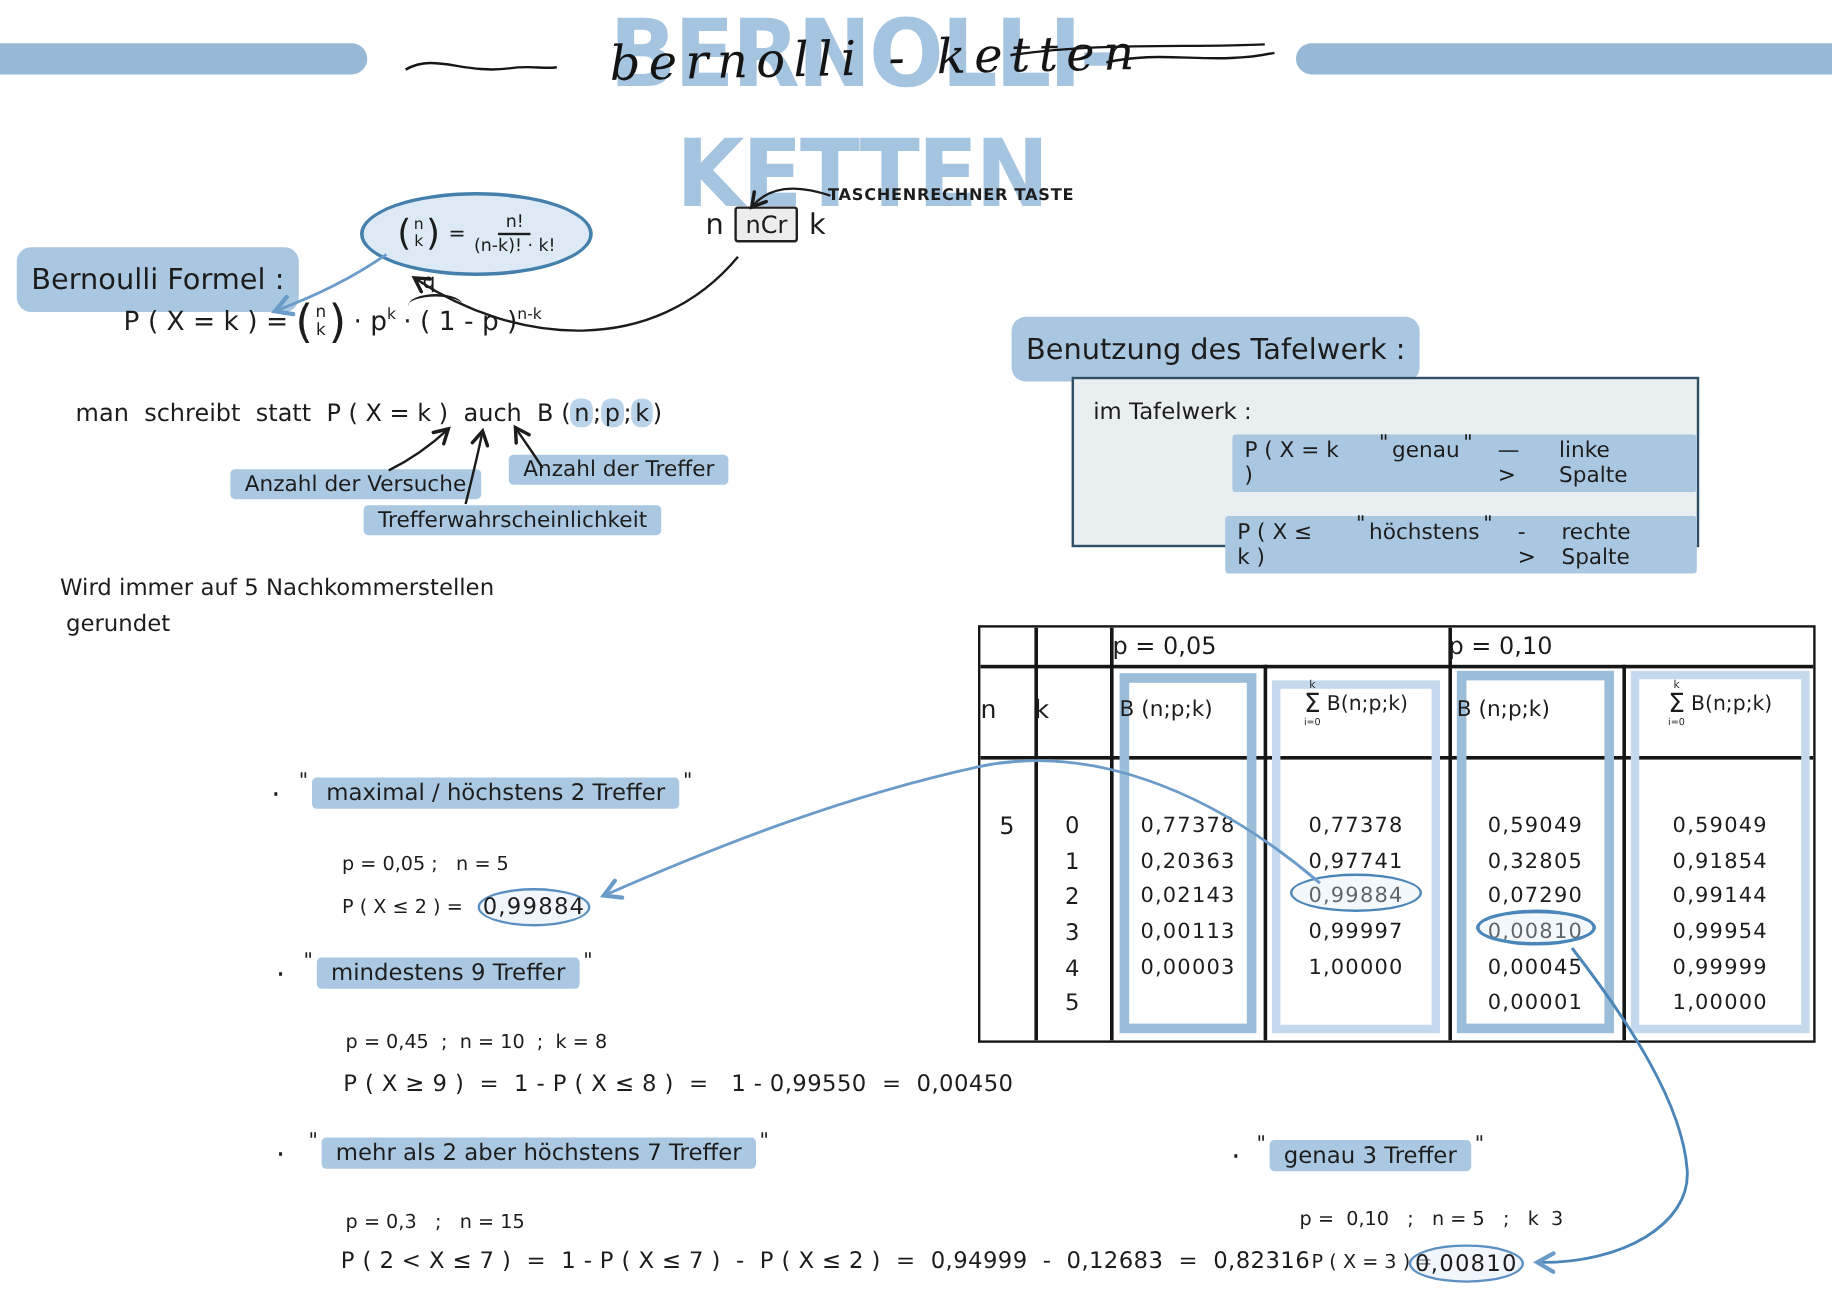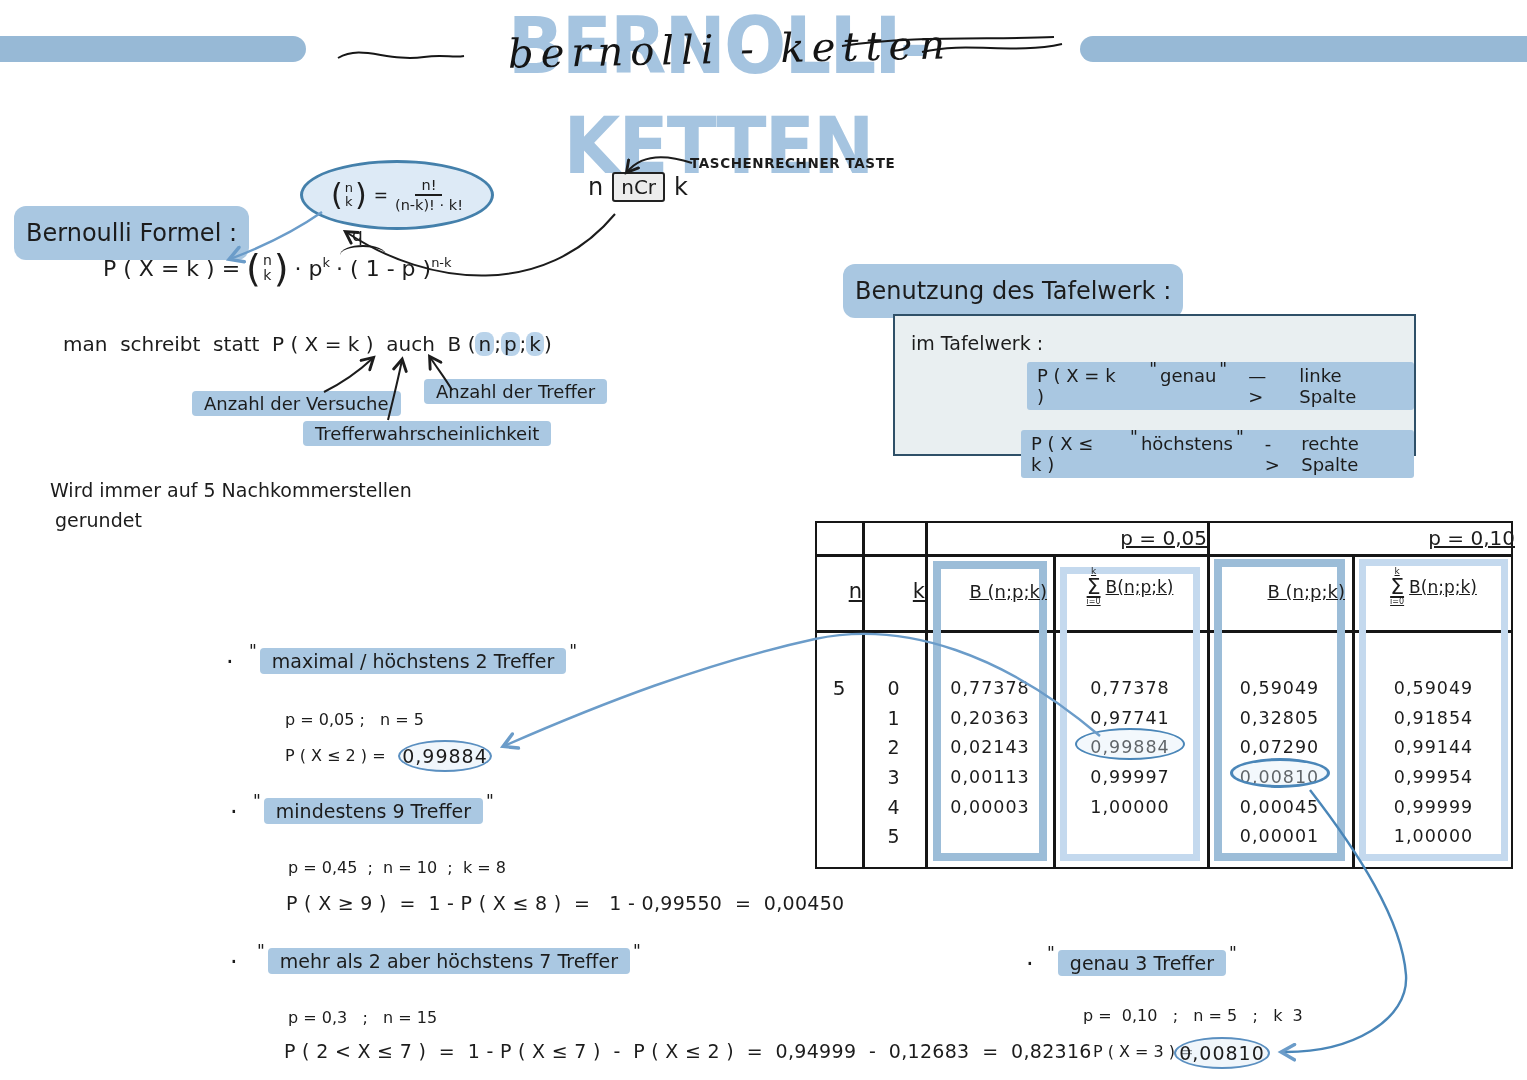--- a/index.html
+++ b/index.html
@@ -73,21 +73,21 @@
   .tl-bar { background:#a9c7e1; border-radius:3px; padding:3px 10px; display:inline-flex; gap:18px; align-items:baseline; font-size:18px; }
 
   
   .btable { left:815px; top:521px; width:698px; height:348px; border:2.5px solid #161616; }
   .vl { position:absolute; top:0; bottom:0; width:2.5px; background:#161616; }
   .vl.part { top:31px; }
   .hline { position:absolute; left:0; right:0; height:2.5px; background:#161616; }
   .frame { position:absolute; }
   .frame.b  { border:8px solid #9cbdd8; }
   .frame.s  { border:7px solid #c4d9ee; }
-  .th { position:absolute; text-align:right; font-size:20px;text-decoration:underline; }
+  .th { position:absolute; text-align:left; font-size:20px; }
   .sigma { display:inline-flex; flex-direction:column; align-items:center; line-height:1; }
   .sigma .top { font-size:9px; } .sigma .sym { font-size:22px; } .sigma .bot { font-size:8px; }
   .sumhead { display:flex; align-items:center; justify-content:center; gap:5px; font-size:17px; }
   .tcol { position:absolute; top:150px; }
   .tcol > div { height:29.7px; display:flex; align-items:center; justify-content:center; font-size:17.5px; letter-spacing:1px; }
   .tcol.kcol > div { font-size:19px; letter-spacing:0; }
   .circle-mark { position:absolute; border:2.5px solid #4a86b8; border-radius:50%; background:rgba(222,236,247,0.35); }
 
   .circled-value {
     position:absolute; border:2.5px solid #5a8fc0; border-radius:50%;

